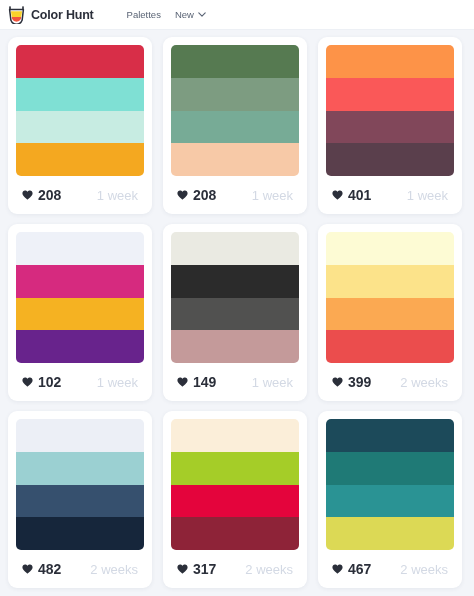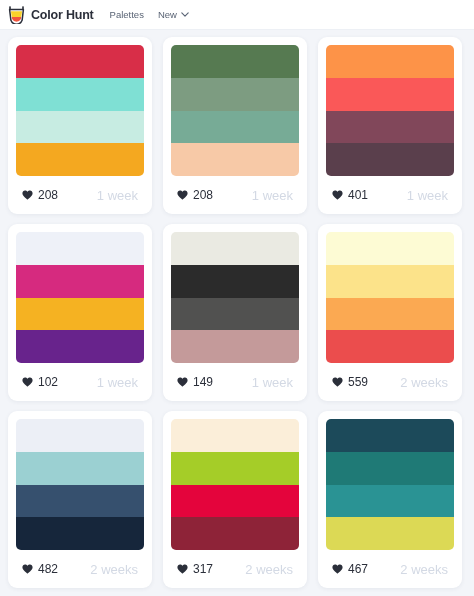--- a/index.html
+++ b/index.html
@@ -54,21 +54,21 @@
     font-weight: bold;
     color: #2b2f3a;
     letter-spacing: -0.2px;
     white-space: nowrap;
   }
 
   .nav {
     display: flex;
     align-items: center;
     gap: 14px;
-    margin-left: 16px;
+    margin-left: 33px;
   }
 
   .nav-item {
     font-size: 9.5px;
     color: #5a6475;
     cursor: pointer;
     display: flex;
     align-items: center;
     gap: 4px;
     white-space: nowrap;
@@ -132,22 +132,22 @@
   }
 
   .heart-icon {
     width: 11px;
     height: 10px;
     display: block;
     flex: 0 0 auto;
   }
 
   .like-count {
-    font-size: 12px;
-    font-weight: normal;
+    font-size: 14px;
+    font-weight: bold;
     color: #2b2f3a;
     line-height: 1;
   }
 
   .timestamp {
     font-size: 13px;
     color: #d3d9e4;
     white-space: nowrap;
     padding-right: 4px;
   }
@@ -273,21 +273,21 @@
           <div class="swatch" style="background: rgb(253, 251, 212);"></div>
           <div class="swatch" style="background: rgb(252, 227, 138);"></div>
           <div class="swatch" style="background: rgb(251, 169, 82);"></div>
           <div class="swatch" style="background: rgb(235, 77, 77);"></div>
         </div>
         <div class="card-footer">
           <div class="like-badge">
             <svg class="heart-icon" viewBox="0 0 11 10">
               <path d="M5.5 9.5 C5.5 9.5 0.4 6.3 0.4 3.2 C0.4 1.5 1.6 0.4 3.0 0.4 C4.0 0.4 4.9 0.9 5.5 1.8 C6.1 0.9 7.0 0.4 8.0 0.4 C9.4 0.4 10.6 1.5 10.6 3.2 C10.6 6.3 5.5 9.5 5.5 9.5 Z" fill="#2b2f3a"></path>
             </svg>
-            <span class="like-count">559</span>
+            <span class="like-count">399</span>
           </div>
           <div class="timestamp">2 weeks</div>
         </div>
       </div>
       <div class="palette-card">
         <div class="swatches">
           <div class="swatch" style="background: rgb(236, 239, 246);"></div>
           <div class="swatch" style="background: rgb(155, 208, 210);"></div>
           <div class="swatch" style="background: rgb(54, 80, 110);"></div>
           <div class="swatch" style="background: rgb(22, 38, 59);"></div>

